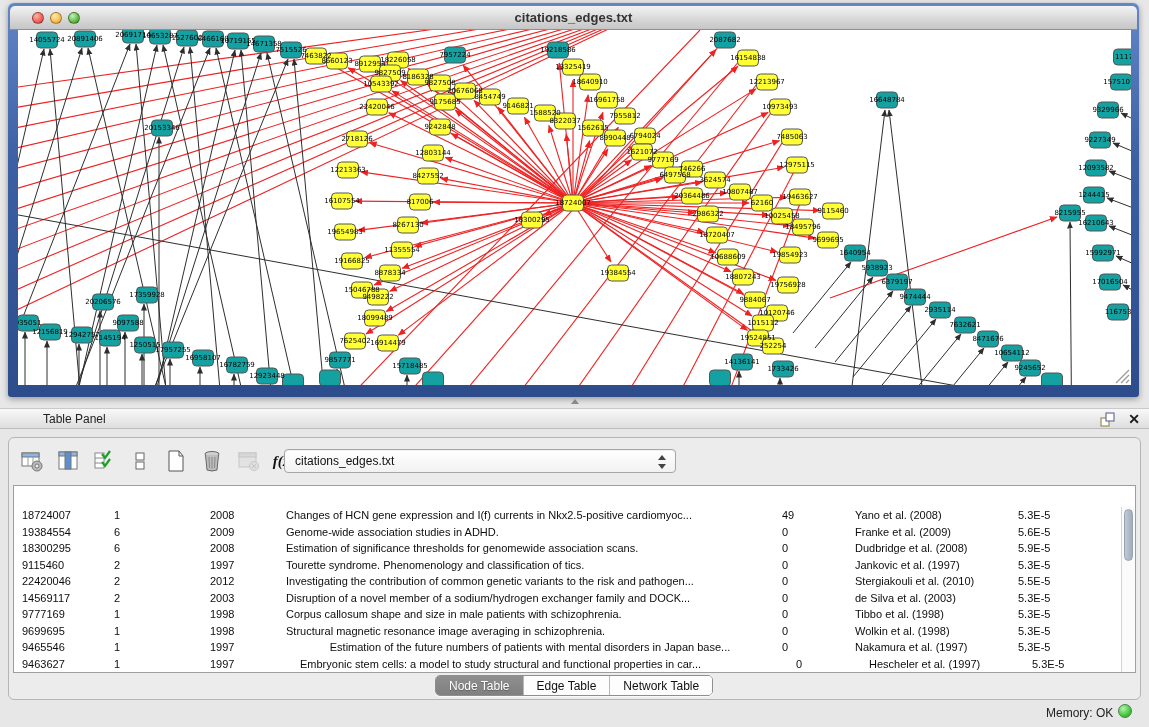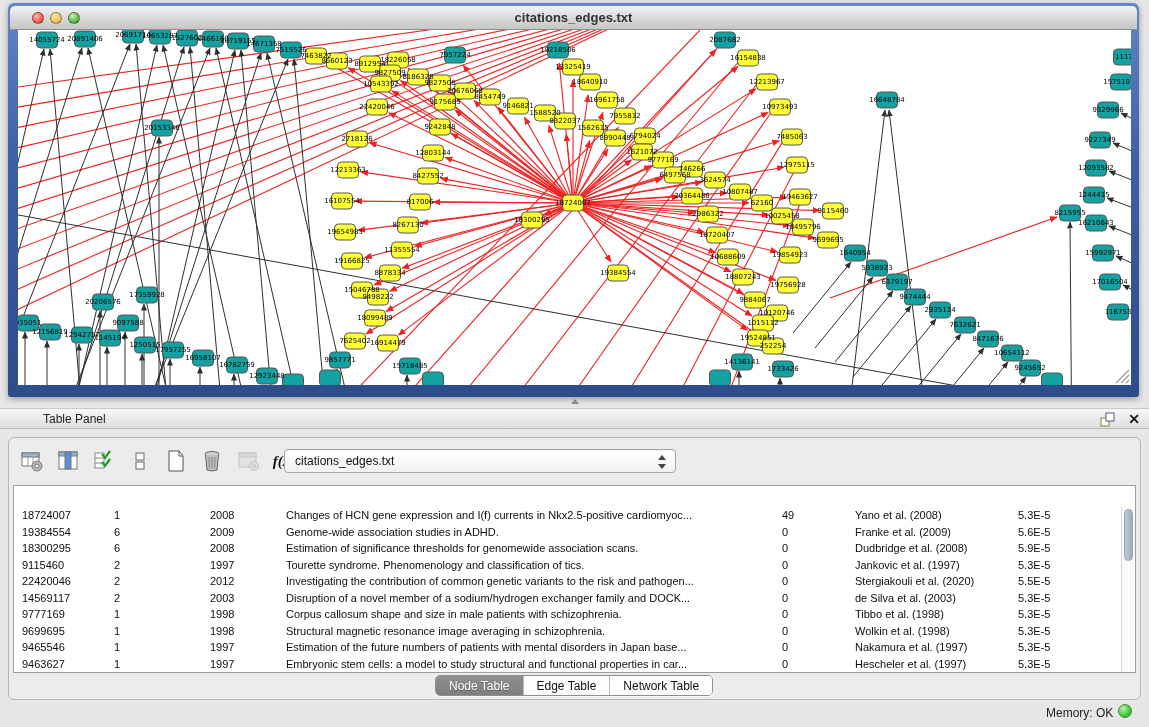--- a/index.html
+++ b/index.html
@@ -658,21 +658,21 @@
           <div class="tcell" style="width: 73px;">0</div>
           <div class="tcell" style="width: 163px;">Jankovic et al. (1997)</div>
           <div class="tcell" style="width: 96px;">5.3E-5</div>
         </div>
         <div class="trow">
           <div class="tcell" style="width: 92px;">22420046</div>
           <div class="tcell" style="width: 96px;">2</div>
           <div class="tcell" style="width: 76px;">2012</div>
           <div class="tcell" style="width: 496px;">Investigating the contribution of common genetic variants to the risk and pathogen...</div>
           <div class="tcell" style="width: 73px;">0</div>
-          <div class="tcell" style="width: 163px;">Stergiakouli et al. (2020)</div>
+          <div class="tcell" style="width: 163px;">Stergiakouli et al. (2010)</div>
           <div class="tcell" style="width: 96px;">5.5E-5</div>
         </div>
         <div class="trow">
           <div class="tcell" style="width: 92px;">14569117</div>
           <div class="tcell" style="width: 96px;">2</div>
           <div class="tcell" style="width: 76px;">2003</div>
           <div class="tcell" style="width: 496px;">Disruption of a novel member of a sodium/hydrogen exchanger family and DOCK...</div>
           <div class="tcell" style="width: 73px;">0</div>
           <div class="tcell" style="width: 163px;">de Silva et al. (2003)</div>
           <div class="tcell" style="width: 96px;">5.3E-5</div>
@@ -692,30 +692,30 @@
           <div class="tcell" style="width: 76px;">1998</div>
           <div class="tcell" style="width: 496px;">Structural magnetic resonance image averaging in schizophrenia.</div>
           <div class="tcell" style="width: 73px;">0</div>
           <div class="tcell" style="width: 163px;">Wolkin et al. (1998)</div>
           <div class="tcell" style="width: 96px;">5.3E-5</div>
         </div>
         <div class="trow">
           <div class="tcell" style="width: 92px;">9465546</div>
           <div class="tcell" style="width: 96px;">1</div>
           <div class="tcell" style="width: 76px;">1997</div>
-          <div class="tcell" style="width: 496px;">Estimation of the future numbers of patients with mental disorders in Japan base...</div>
+          <div class="tcell" style="width: 496px; text-align: center;">Estimation of the future numbers of patients with mental disorders in Japan base...</div>
           <div class="tcell" style="width: 73px;">0</div>
           <div class="tcell" style="width: 163px;">Nakamura et al. (1997)</div>
           <div class="tcell" style="width: 96px;">5.3E-5</div>
         </div>
         <div class="trow">
           <div class="tcell" style="width: 92px;">9463627</div>
           <div class="tcell" style="width: 96px;">1</div>
           <div class="tcell" style="width: 76px;">1997</div>
-          <div class="tcell" style="width: 496px;">Embryonic stem cells: a model to study structural and functional properties in car...</div>
+          <div class="tcell" style="width: 496px; margin-left: 14px;">Embryonic stem cells: a model to study structural and functional properties in car...</div>
           <div class="tcell" style="width: 73px;">0</div>
           <div class="tcell" style="width: 163px;">Hescheler et al. (1997)</div>
           <div class="tcell" style="width: 96px;">5.3E-5</div>
         </div>
       </div>
     <div class="sbar">
       <div class="sthumb"></div>
     </div>
   </div>
 

